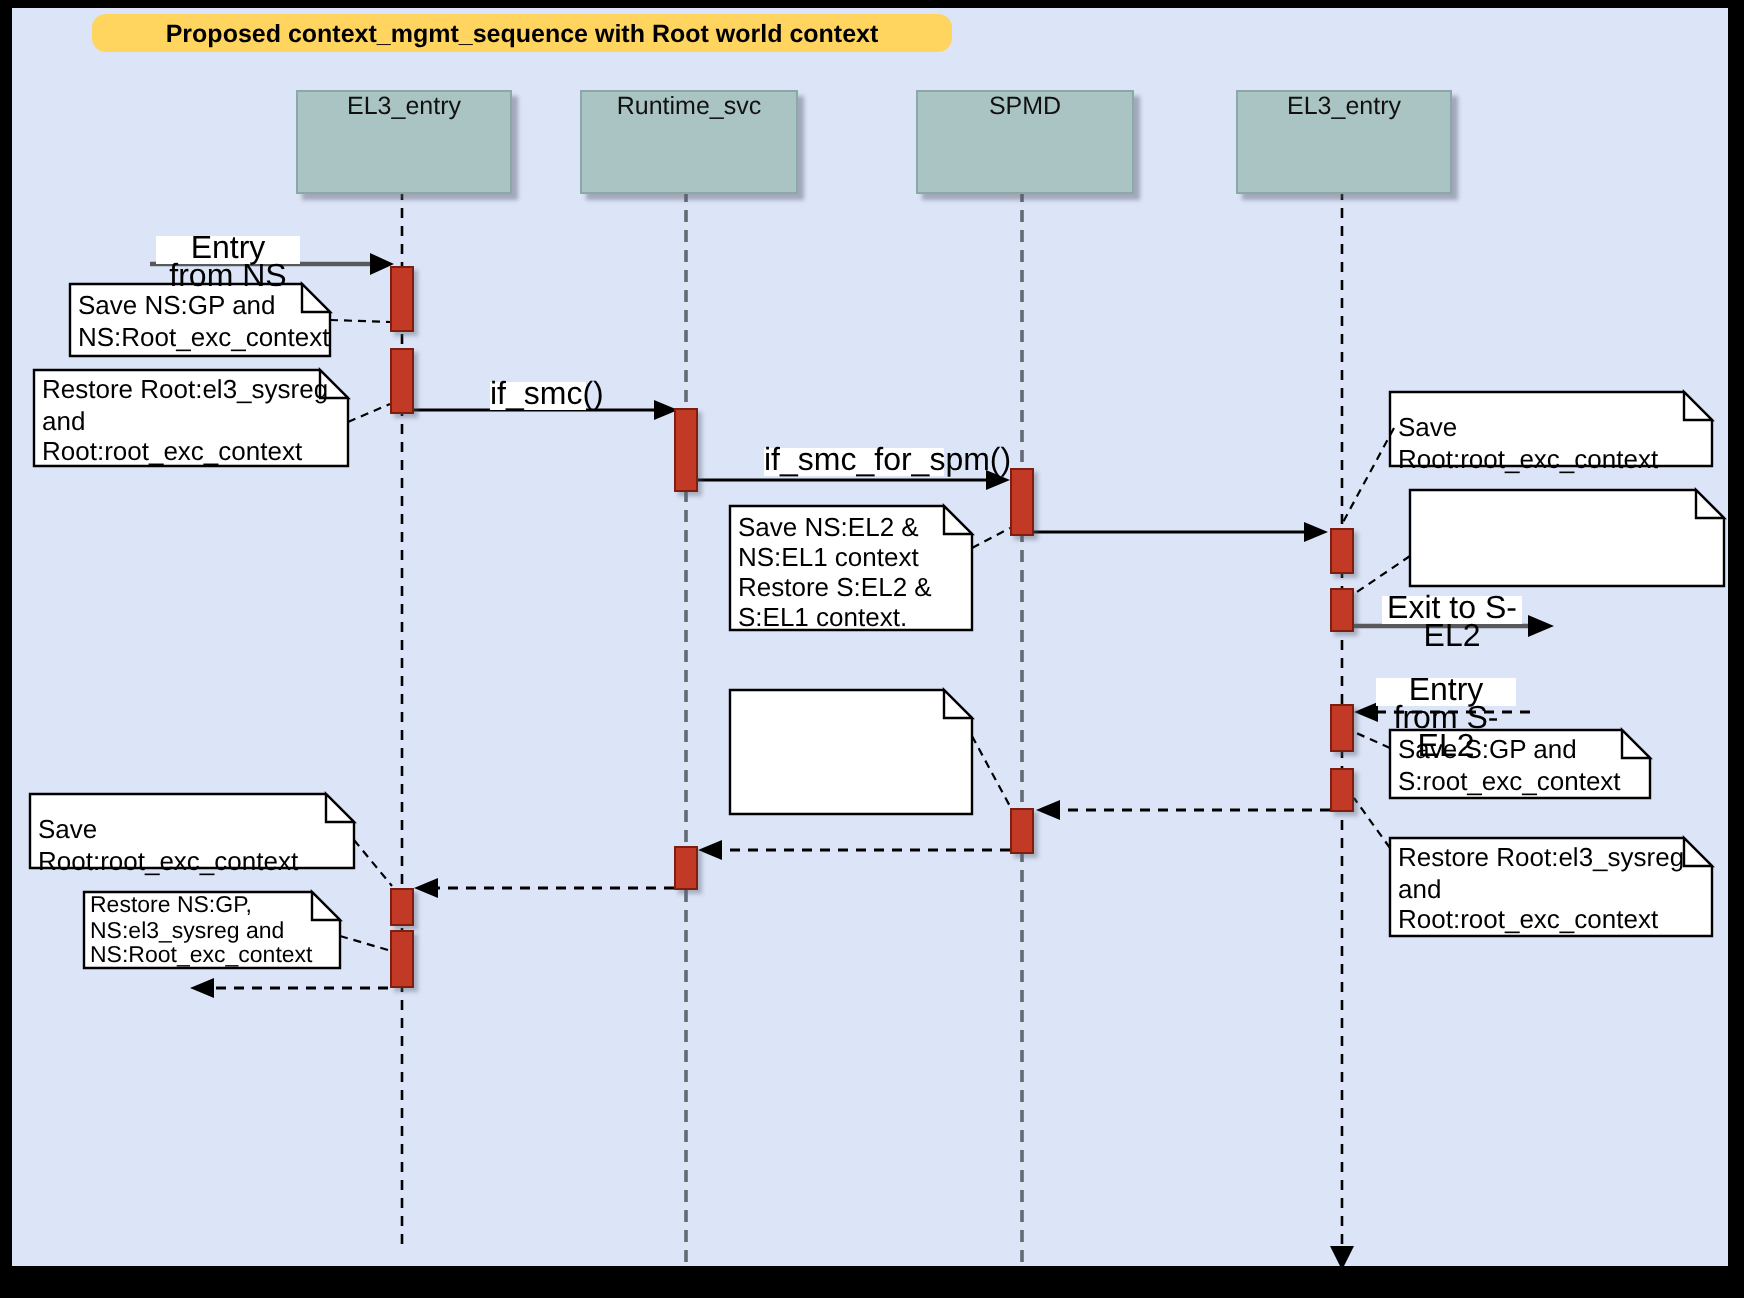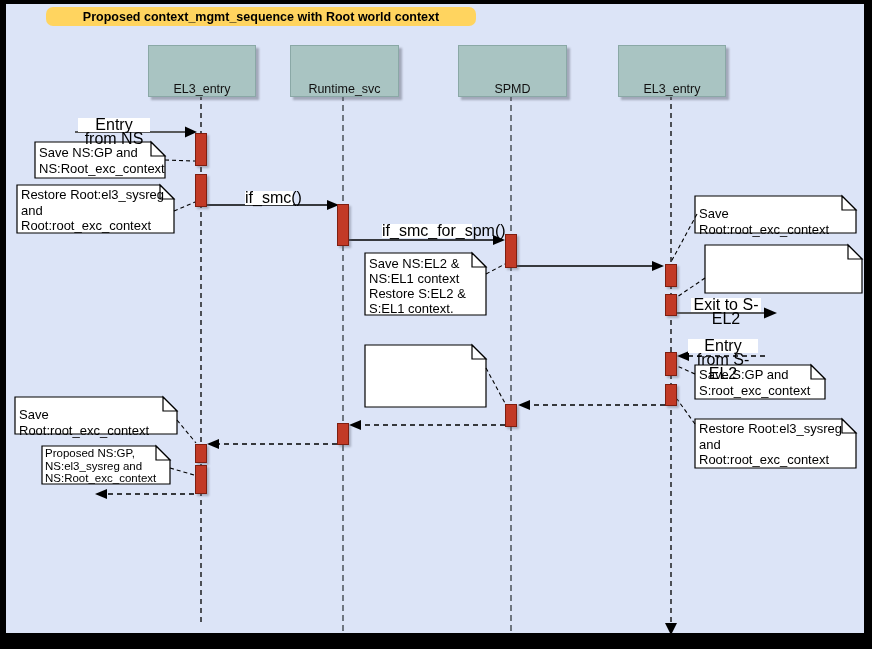--- a/index.html
+++ b/index.html
@@ -12,21 +12,21 @@
   .title{
     position:absolute;left:46px;top:7px;width:430px;height:19px;
     background:var(--title-bg,#ffd45f);border-radius:7px;
     font-size:12.5px;font-weight:bold;color:#000;
     display:flex;align-items:center;justify-content:center;
   }
   .participant{
     position:absolute;top:45px;width:106px;height:50px;
     background:var(--participant-bg,#a9c4c2);border:1px solid var(--participant-border,#8aa8a6);
     box-shadow:3px 3px 2px rgba(90,95,110,0.45);
-    display:flex;align-items:flex-end;justify-content:center;
+    display:flex;align-items:flex-start;justify-content:center;
     font-size:12.5px;color:#111;
   }
   .act{
     position:absolute;width:12px;background:var(--activation,#c23a26);
     border:1px solid var(--activation-border,#7e1e10);box-sizing:border-box;
     box-shadow:2px 2px 2px rgba(90,95,110,0.4);
   }
   .note-text{
     position:absolute;font-size:13px;line-height:15.5px;color:#000;
     white-space:pre-line;text-align:left;
@@ -200,21 +200,21 @@
 NS:EL1 context
 Restore S:EL2 &amp;
 S:EL1 context.</div>
   <div class="note-text" style="left:699px;top:206px;width:155px">Save Root:root_exc_context</div>
   <div class="note-text" style="left:699px;top:367px;width:124px">Save S:GP and
 S:root_exc_context</div>
   <div class="note-text" style="left:699px;top:421px;width:155px">Restore Root:el3_sysreg
 and
 Root:root_exc_context</div>
   <div class="note-text" style="left:19px;top:407px;width:156px">Save Root:root_exc_context</div>
-  <div class="note-text" style="left:45px;top:447px;width:124px;font-size:11.5px;line-height:12.6px">Proposed NS:GP,
+  <div class="note-text" style="left:45px;top:447px;width:124px;font-size:11.5px;line-height:12.6px">Restore NS:GP,
 NS:el3_sysreg and
 NS:Root_exc_context</div>
 
   <div class="mlabel" style="left:78px;top:118px;width:72px">Entry from NS</div>
   <div class="mlabel" style="left:245px;top:191px;width:48px">if_smc()</div>
   <div class="mlabel" style="left:382px;top:224px;width:90px">if_smc_for_spm()</div>
   <div class="mlabel" style="left:691px;top:298px;width:70px">Exit to S-EL2</div>
   <div class="mlabel" style="left:688px;top:339px;width:70px">Entry from S-EL2</div>
 </div>
 

